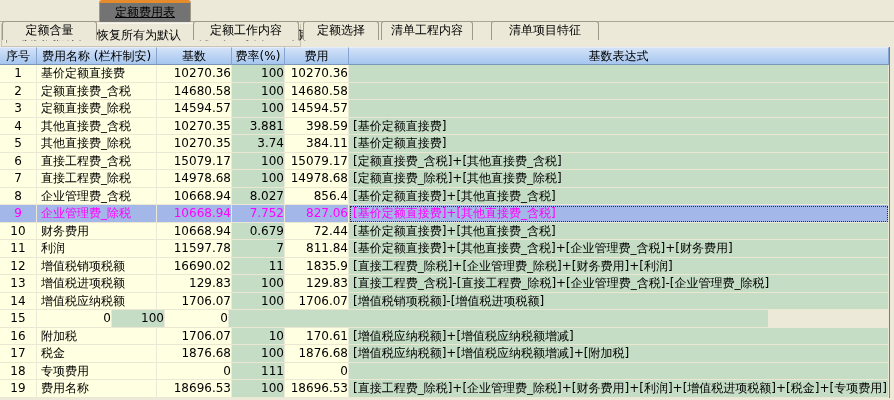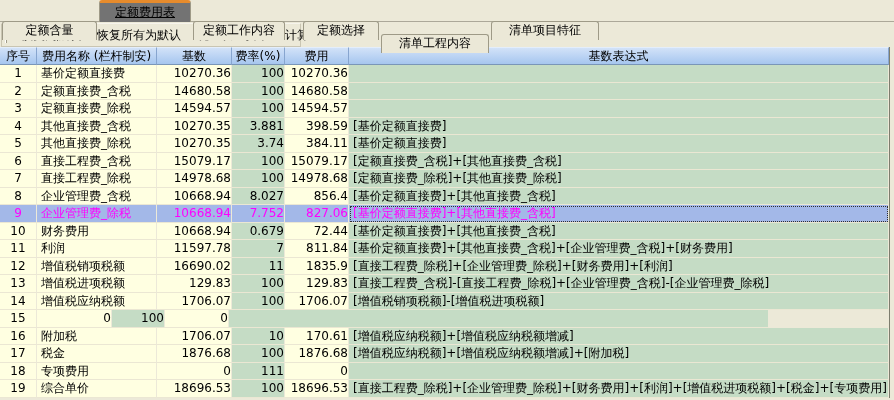--- a/index.html
+++ b/index.html
@@ -16,23 +16,23 @@
     position:absolute;top:21px;height:19px;line-height:17px;box-sizing:border-box;
     text-align:center;background:#ebe8d7;border:1px solid #9e9a87;border-bottom:none;
     border-radius:3px 3px 0 0;z-index:1;cursor:default;white-space:nowrap;
   }
   .tab.active{
     top:0;height:22px;line-height:18px;background:#737373;
     border-top:3px solid #e68b2c;z-index:3;text-decoration:underline;
   }
   .tab:nth-child(1){left:2px;width:95px;}
   .tab:nth-child(2){left:99px;width:92px;}
-  .tab:nth-child(3){left:193px;width:92px;}
+  .tab:nth-child(3){left:193px;width:106px;}
   .tab:nth-child(4){left:303px;width:76px;}
-  .tab:nth-child(5){left:381px;width:108px;margin-top:13px;}
+  .tab:nth-child(5){left:381px;width:92px;}
   .tab:nth-child(6){left:491px;width:108px;}
   
   .toolbar{
     position:absolute;top:23px;left:1px;width:300px;height:24px;box-sizing:border-box;
     background:#ece9d8;border:1px solid #c9c5b2;border-top-color:#f6f4ec;
     display:flex;align-items:center;
   }
   .gripper{
     width:3px;height:16px;margin:0 6px 0 3px;background:#e6e2d0;
     border-left:1px solid #ffffff;border-right:1px solid #9e9a87;
@@ -230,20 +230,20 @@
       <div class="row">
         <div class="cell c0 yel ctr">18</div>
         <div class="cell c1 yel lft">专项费用</div>
         <div class="cell c2 yel num">0</div>
         <div class="cell c3 grn num">111</div>
         <div class="cell c4 yel num">0</div>
         <div class="cell c5 grn lft"></div>
       </div>
       <div class="row">
         <div class="cell c0 yel ctr">19</div>
-        <div class="cell c1 yel lft">综合单价</div>
+        <div class="cell c1 yel lft">费用名称</div>
         <div class="cell c2 yel num">18696.53</div>
         <div class="cell c3 grn num">100</div>
         <div class="cell c4 yel num">18696.53</div>
         <div class="cell c5 grn lft">[直接工程费_除税]+[企业管理费_除税]+[财务费用]+[利润]+[增值税进项税额]+[税金]+[专项费用]</div>
       </div>
     </div>
 </div>
 
 </body></html>

